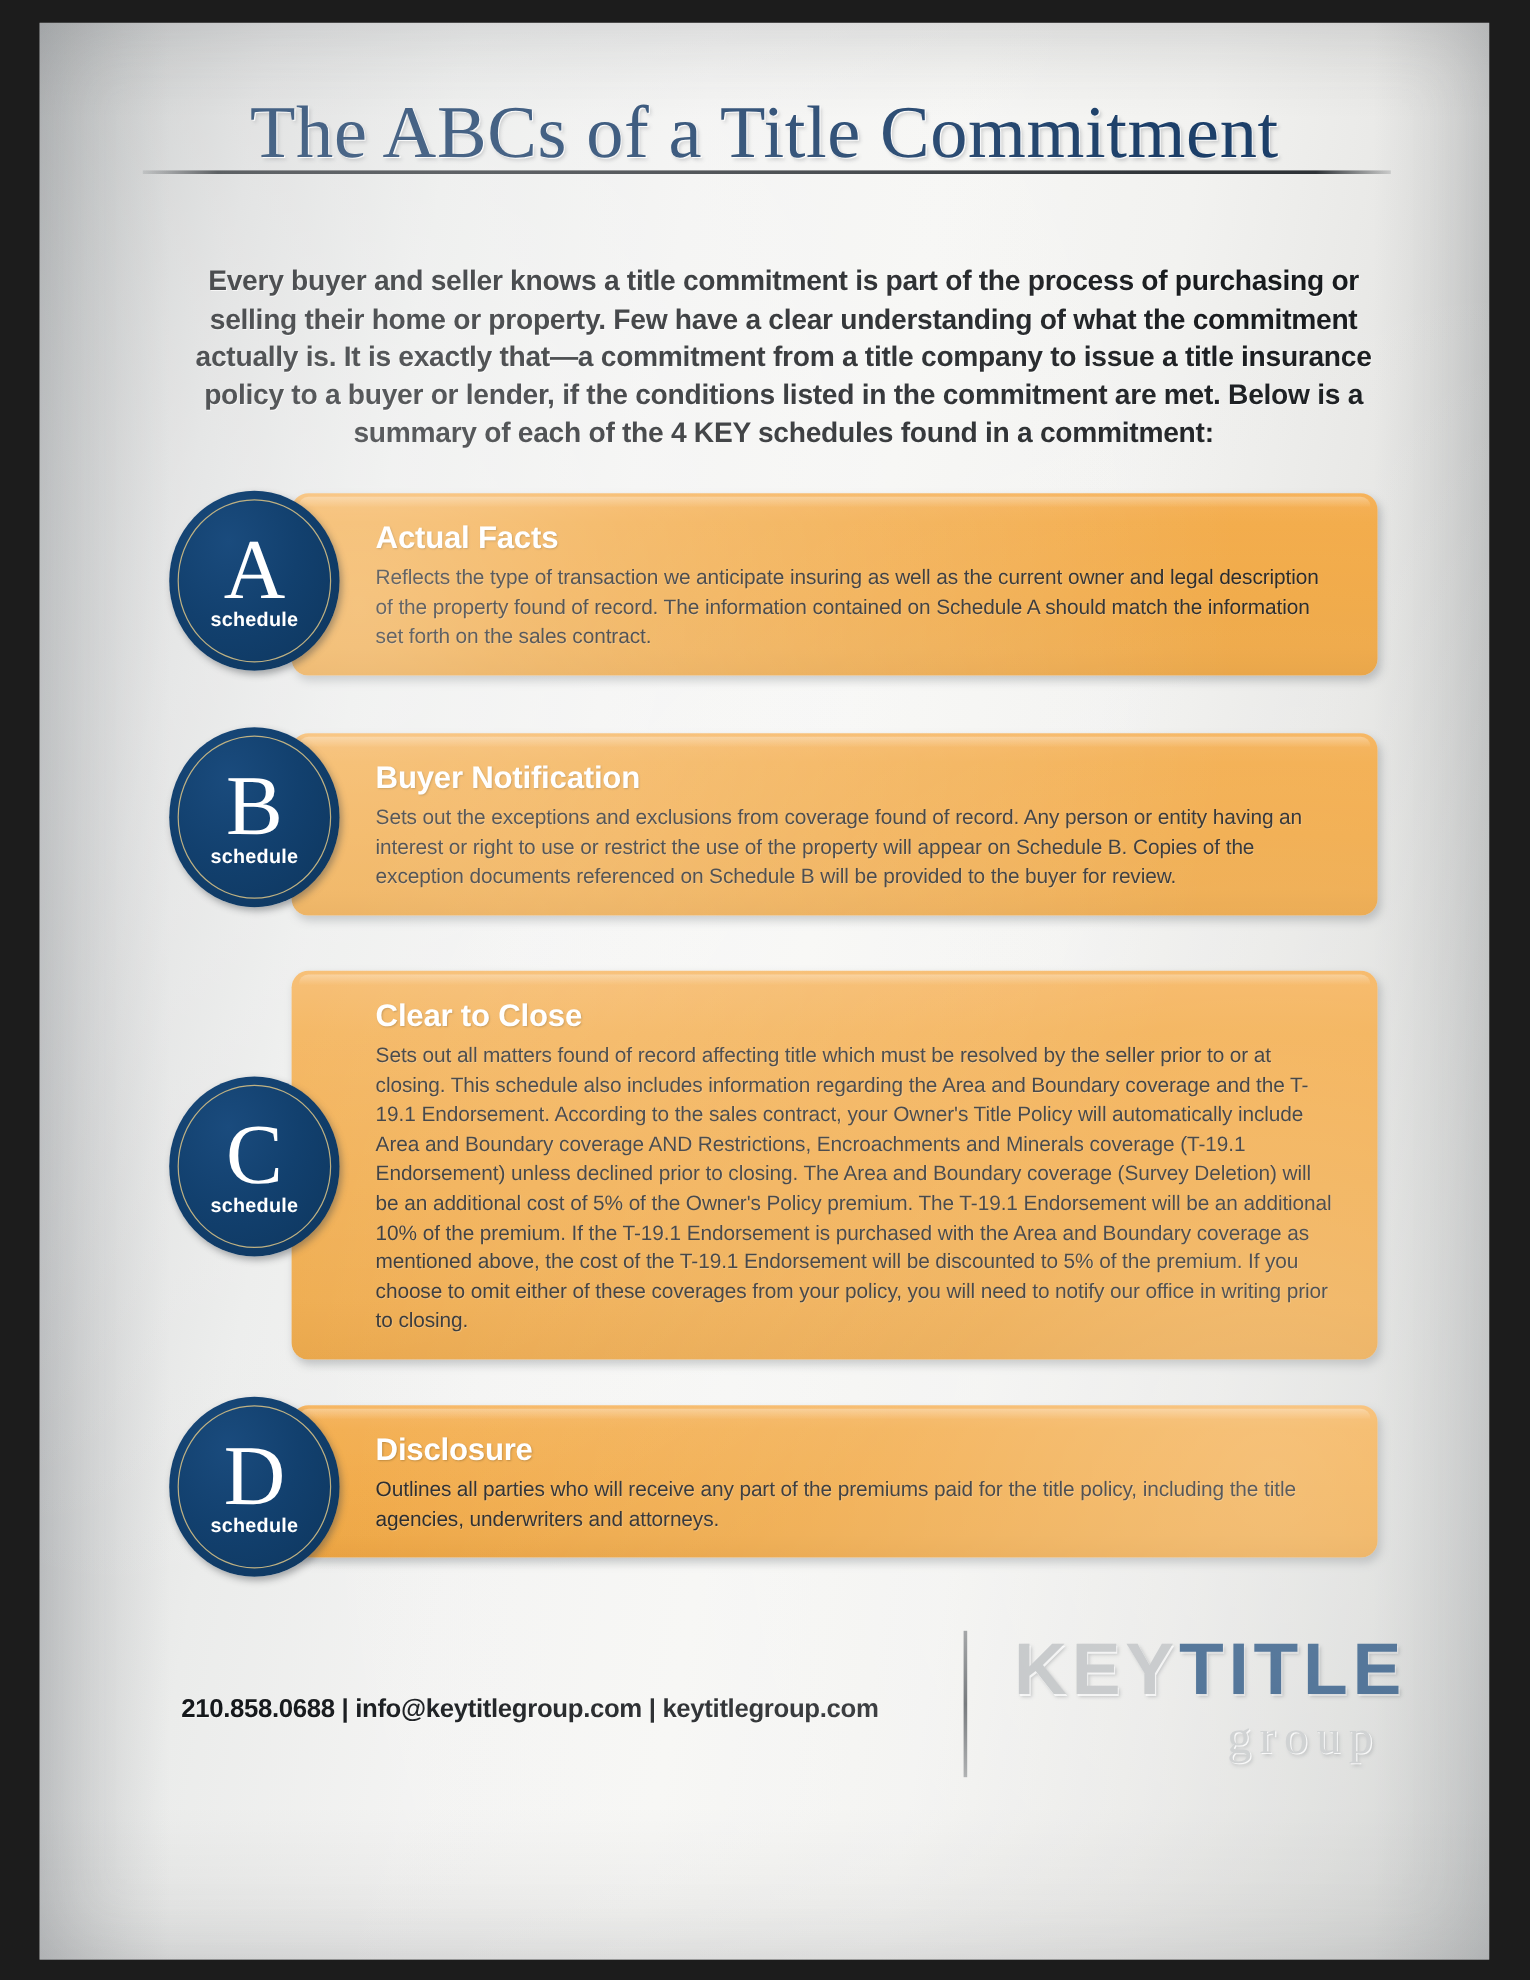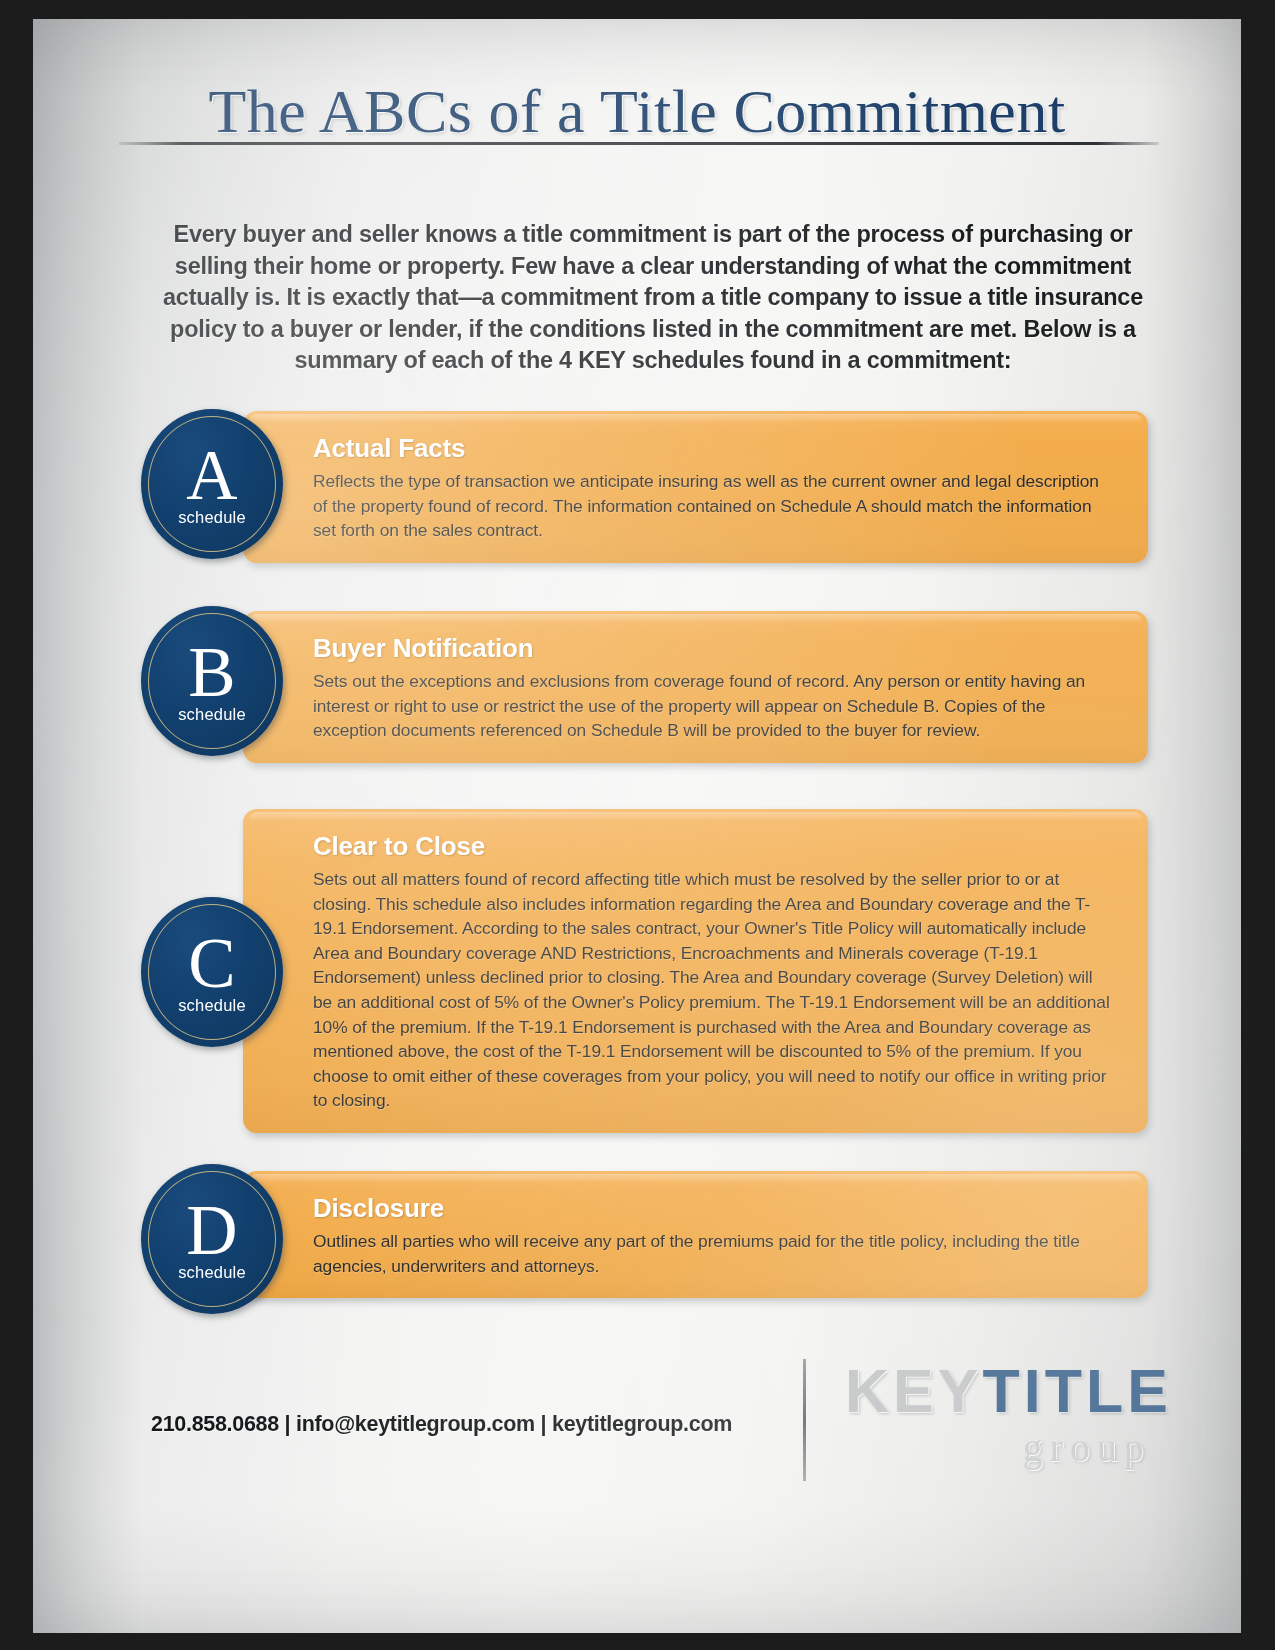--- a/index.html
+++ b/index.html
@@ -157,21 +157,21 @@
   }
   .badge-letter {
     font-family: "Liberation Serif", serif;
     font-size: 71px;
     line-height: 0.86;
     color: #ffffff;
     margin-top: 10px;
   }
   .badge-label {
     font-size: 16.5px;
-    font-weight: 400;
+    font-weight: 700;
     color: #ffffff;
     letter-spacing: 0.2px;
     margin-top: 2px;
     margin-bottom: 6px;
   }
 
   
   #card-a { top: 392px; }
   #badge-a { top: 390px; }
   #card-b { top: 592px; }

